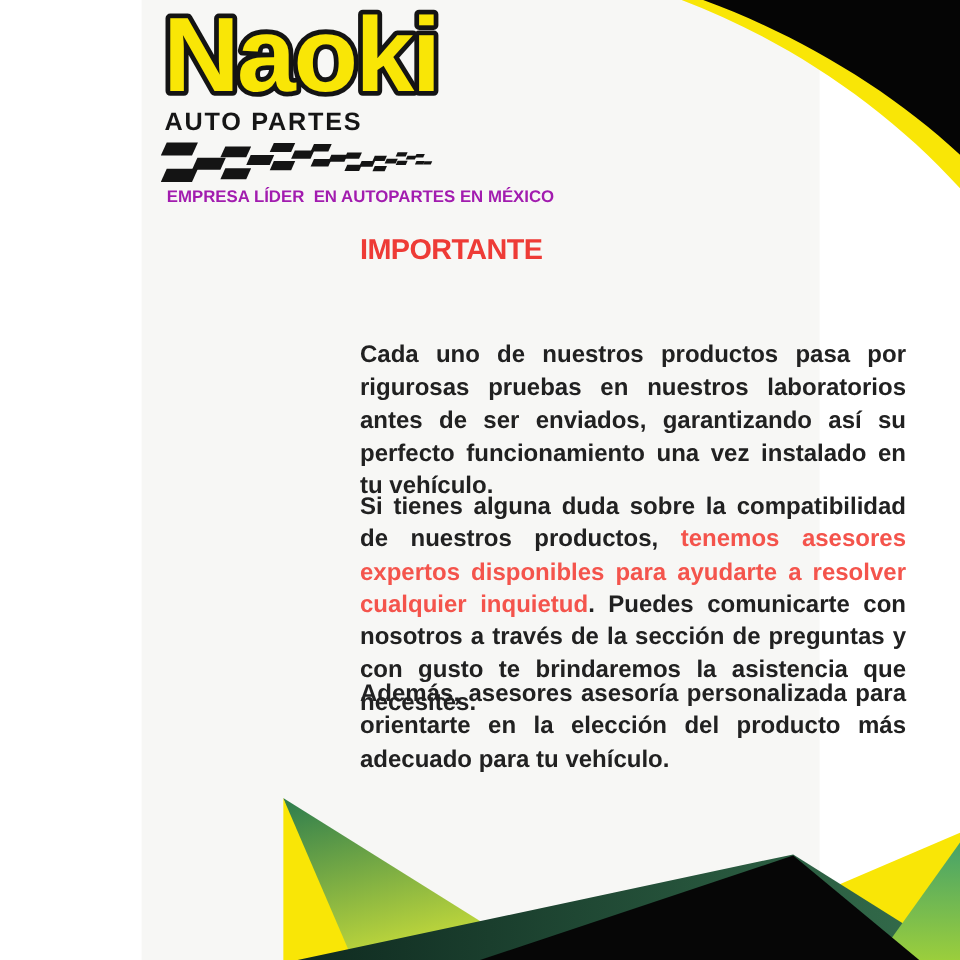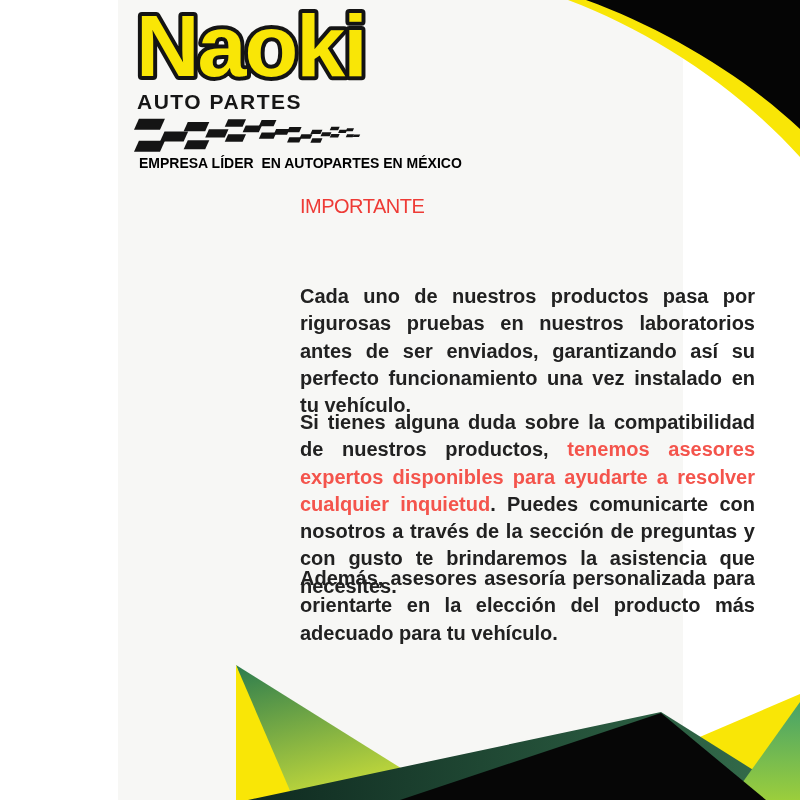--- a/index.html
+++ b/index.html
@@ -22,21 +22,21 @@
     white-space:nowrap;
   }
   #flagSvg{position:absolute;left:0;top:112px;width:245px;height:44px;}
   .tagline{
     position:absolute;left:5px;top:155px;width:400px;
     font-size:14px;font-weight:700;color:#e63329;white-space:pre;
   }
   .content{position:absolute;left:182px;top:0;width:455px;}
   .heading{
     position:absolute;left:0;top:195px;margin:0;
-    font-size:20px;font-weight:400;letter-spacing:-0.5px;color:#ee3b36;
+    font-size:24px;font-weight:700;letter-spacing:-0.5px;color:#ee3b36;
   }
   .para{
     position:absolute;left:0;margin:0;width:455px;
     font-size:20px;line-height:27.3px;font-weight:700;color:#212121;
     text-align:justify;
   }
   #para1{top:250px;margin-top:33px;}
   #para2{top:397px;margin-top:12px;}
   #para3{top:565px;}
   .hl{color:#f4544c;}
@@ -100,21 +100,21 @@
           <polygon points="178.31850899500918,26.361859492780585 188.44332806607997,26.361859492780585 186.51571828139535,30.64543679207977 176.39089921032456,30.64543679207977" fill="#141414"></polygon>
           <polygon points="188.26984318545837,20.333645824636974 197.4834285401328,20.333645824636974 195.72930363606977,24.23170116699923 186.51571828139535,24.23170116699923" fill="#141414"></polygon>
           <polygon points="197.3255572987671,14.812252728874908 205.70991997152083,14.812252728874908 204.1136663088235,18.35948309042456 195.72930363606977,18.35948309042456" fill="#141414"></polygon>
           <polygon points="197.3255572987671,21.906713451974216 205.70991997152083,21.906713451974216 204.1136663088235,25.45394381352387 195.72930363606977,25.45394381352387" fill="#141414"></polygon>
           <polygon points="205.56625714187808,17.743952742437862 213.19602717408398,17.743952742437862 211.7434363410294,20.971932371448048 204.1136663088235,20.971932371448048" fill="#141414"></polygon>
           <polygon points="213.06529399910906,16.333057456283388 220.00838472841642,16.333057456283388 218.68652707033675,19.270518918682658 211.7434363410294,19.270518918682658" fill="#141414"></polygon>
           <polygon points="213.06529399910906,22.207980381081924 220.00838472841642,22.207980381081924 218.68652707033675,25.145441843481194 211.7434363410294,25.145441843481194" fill="#141414"></polygon>
           <polygon points="219.88941753918925,22.440963290054132 226.20763010285896,22.440963290054132 225.00473963400646,25.114053220837466 218.68652707033675,25.114053220837466" fill="#141414"></polygon>
         </g>
     </svg>
-    <div class="tagline" style="color: #000000;">EMPRESA LÍDER  EN AUTOPARTES EN MÉXICO</div>
+    <div class="tagline" style="color: #a21caf;">EMPRESA LÍDER  EN AUTOPARTES EN MÉXICO</div>
   </div>
 
   <div class="content">
     <h1 class="heading" style="color: rgb(238, 59, 54);">IMPORTANTE</h1>
     <p id="para1" class="para">Cada uno de nuestros productos pasa por rigurosas pruebas en nuestros laboratorios antes de ser enviados, garantizando así su perfecto funcionamiento una vez instalado en tu vehículo.</p>
     <p id="para2" class="para"><span>Si tienes alguna duda sobre la compatibilidad de nuestros productos, </span><span class="hl" style="color: rgb(244, 84, 76);">tenemos asesores expertos disponibles para ayudarte a resolver cualquier inquietud</span><span>. Puedes comunicarte con nosotros a través de la sección de preguntas y con gusto te brindaremos la asistencia que necesites.</span></p>
     <p id="para3" class="para">Además, asesores asesoría personalizada para orientarte en la elección del producto más adecuado para tu vehículo.</p>
   </div>
 
 </div>

